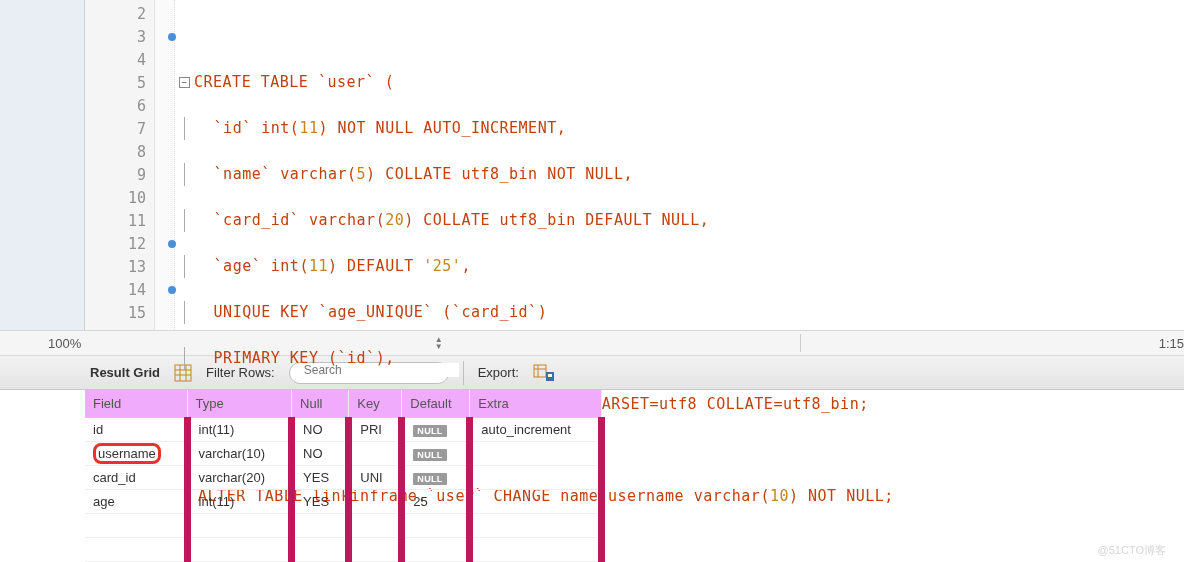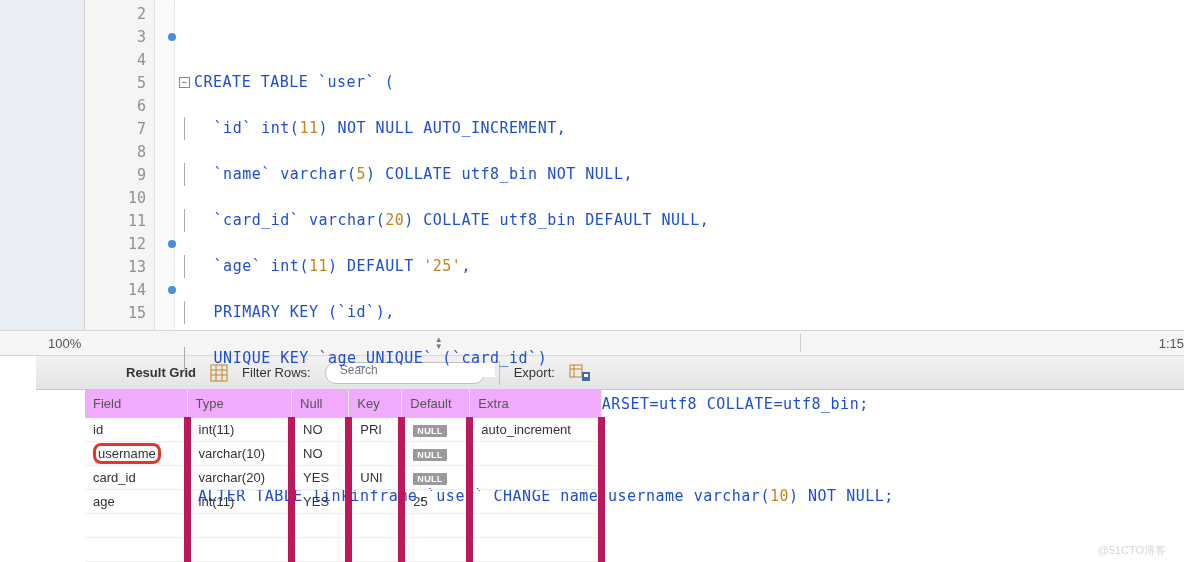--- a/index.html
+++ b/index.html
@@ -6,32 +6,32 @@
 body { font-family: -apple-system, "Helvetica Neue", Arial, sans-serif; font-size: 13px; background: #fff; width: 1184px; height: 562px; overflow: hidden; position: relative; }
 
 .editor-wrap { display: flex; height: 330px; }
 .left-pad { width: 85px; background: #e8eef4; border-right: 1px solid #d0d0d0; }
 .gutter { width: 70px; background: #f5f5f5; border-right: 1px solid #e0e0e0; padding-top: 2px; }
 .gutter-line { height: 23px; display: flex; align-items: center; justify-content: flex-end; padding-right: 8px; color: #909090; font-family: Menlo, Consolas, monospace; font-size: 15px; position: relative; }
 .gutter-dot { width: 8px; height: 8px; border-radius: 50%; background: #4a90d9; position: absolute; right: -22px; top: 50%; transform: translateY(-50%); }
 .dot-col { width: 20px; background: #fafafa; border-right: 1px dotted #ddd; }
 .code-area { flex: 1; padding-top: 2px; padding-left: 4px; font-family: Menlo, Consolas, monospace; font-size: 15px; letter-spacing: 0.5px; line-height: 23px; white-space: pre; position: relative; }
 .code-line { height: 23px; }
-.kw { color: #1d4ed8; }
+.kw { color: #c2410c; }
 .lit { color: #c78320; }
-.plain { color: #1d4ed8; }
+.plain { color: #c2410c; }
 .fold { display: inline-block; width: 11px; height: 11px; border: 1px solid #888; font-size: 9px; line-height: 9px; text-align: center; color: #555; margin-right: 4px; vertical-align: middle; }
 .fold-line { display: inline-block; border-left: 1px solid #aaa; margin-left: 5px; height: 23px; vertical-align: top; }
 .fold-end { display: inline-block; border-left: 1px solid #aaa; border-bottom: 1px solid #aaa; width: 8px; height: 12px; margin-left: 5px; vertical-align: top; }
 
 .status-row { display: flex; align-items: center; height: 26px; background: #f5f5f5; border-top: 1px solid #d8d8d8; border-bottom: 1px solid #d8d8d8; padding-left: 48px; gap: 14px; font-size: 13px; color: #555; justify-content: space-between; }
 .spinner { display: inline-flex; flex-direction: column; gap: 1px; font-size: 8px; color: #777; line-height: 6px; }
 .pos-sep { border-left: 1px solid #ccc; height: 18px; margin: 0 4px; }
 
-.toolbar { display: flex; align-items: center; height: 34px; background: linear-gradient(#f2f2f2,#e4e4e4); border-bottom: 1px solid #c8c8c8; padding-left: 90px; gap: 14px; font-size: 13px; color: #333; margin-left: 36px; }
+.toolbar { display: flex; align-items: center; height: 34px; background: linear-gradient(#f2f2f2,#e4e4e4); border-bottom: 1px solid #c8c8c8; padding-left: 90px; gap: 14px; font-size: 13px; color: #333; }
 .toolbar .lbl-bold { font-weight: 600; }
 .toolbar svg { vertical-align: middle; }
 .search-box { height: 22px; width: 160px; border: 1px solid #c0c0c0; border-radius: 11px; background: #fff; display: inline-flex; align-items: flex-start; padding: 0 8px; gap: 6px; }
 .search-box input { border: none; outline: none; font-size: 12px; flex: 1; color: #555; }
 .sep-v { border-left: 1px solid #c0c0c0; height: 24px; }
 
 .grid { border-collapse: collapse; width: 520px; margin-left: 85px; font-size: 13px; }
 .grid th { text-align: left; font-weight: 400; color: #555; border-bottom: 1px solid #d0d0d0; padding: 6px 8px; background: #f0abfc; border-right: 1px solid #eee; }
 .grid td { padding: 4px 8px; border-bottom: 1px solid #eee; border-right: 7px solid #be185d; color: #333; }
 .grid tr.row td { height: 24px; }
@@ -71,22 +71,22 @@
     <div class="gutter-line">15</div>
   </div>
   <div class="dot-col"></div>
   <div class="code-area">
 <div class="code-line"></div>
 <div class="code-line"><span class="fold">−</span><span class="kw">CREATE TABLE</span> <span class="plain">`user`</span> <span class="plain">(</span></div>
 <div class="code-line"><span class="fold-line"></span>   <span class="plain">`id`</span> <span class="kw">int</span><span class="plain">(</span><span class="lit">11</span><span class="plain">)</span> <span class="kw">NOT NULL AUTO_INCREMENT</span><span class="plain">,</span></div>
 <div class="code-line"><span class="fold-line"></span>   <span class="plain">`name`</span> <span class="kw">varchar</span><span class="plain">(</span><span class="lit">5</span><span class="plain">)</span> <span class="kw">COLLATE</span> <span class="plain">utf8_bin</span> <span class="kw">NOT NULL</span><span class="plain">,</span></div>
 <div class="code-line"><span class="fold-line"></span>   <span class="plain">`card_id`</span> <span class="kw">varchar</span><span class="plain">(</span><span class="lit">20</span><span class="plain">)</span> <span class="kw">COLLATE</span> <span class="plain">utf8_bin</span> <span class="kw">DEFAULT NULL</span><span class="plain">,</span></div>
 <div class="code-line"><span class="fold-line"></span>   <span class="plain">`age`</span> <span class="kw">int</span><span class="plain">(</span><span class="lit">11</span><span class="plain">)</span> <span class="kw">DEFAULT</span> <span class="lit">'25'</span><span class="plain">,</span></div>
+<div class="code-line"><span class="fold-line"></span>   <span class="kw">UNIQUE KEY</span> <span class="plain">`age_UNIQUE`</span> <span class="plain">(</span><span class="plain">`card_id`</span><span class="plain">)</span></div>
 <div class="code-line"><span class="fold-line"></span>   <span class="kw">PRIMARY KEY</span> <span class="plain">(</span><span class="plain">`id`</span><span class="plain">),</span></div>
-<div class="code-line"><span class="fold-line"></span>   <span class="kw">UNIQUE KEY</span> <span class="plain">`age_UNIQUE`</span> <span class="plain">(</span><span class="plain">`card_id`</span><span class="plain">)</span></div>
 <div class="code-line"><span class="fold-end"></span><span class="plain">)</span> <span class="kw">ENGINE</span><span class="plain">=InnoDB</span> <span class="kw">AUTO_INCREMENT</span><span class="plain">=</span><span class="lit">4</span> <span class="kw">DEFAULT CHARSET</span><span class="plain">=utf8</span> <span class="kw">COLLATE</span><span class="plain">=utf8_bin;</span></div>
 <div class="code-line"></div>
 <div class="code-line">  <span class="kw">ALTER TABLE</span> <span class="plain">linkinframe.</span><span class="plain">`user`</span> <span class="kw">CHANGE</span> <span class="kw">name</span> <span class="plain">username</span> <span class="kw">varchar</span><span class="plain">(</span><span class="lit">10</span><span class="plain">)</span> <span class="kw">NOT NULL</span><span class="plain">;</span></div>
 <div class="code-line"></div>
 
 
   </div>
 </div>
 
 <div class="status-row">

